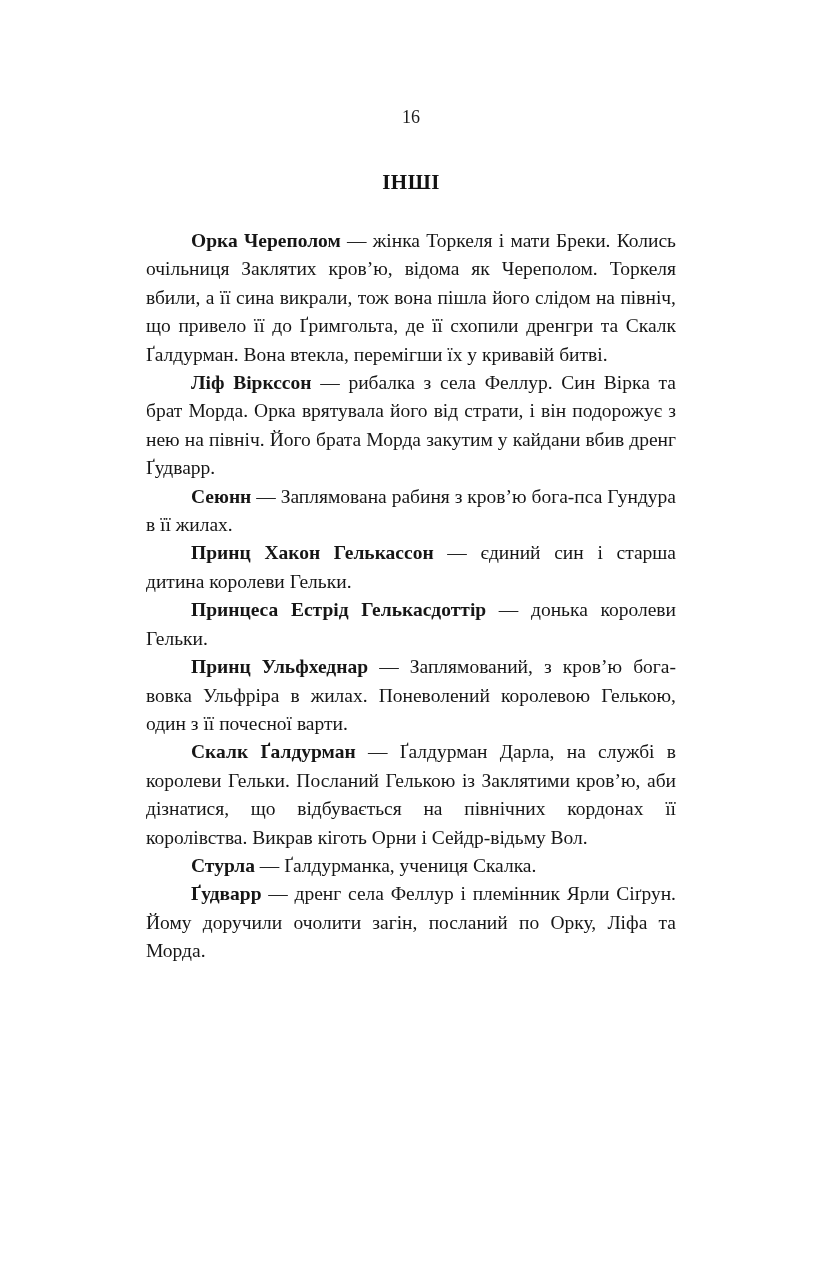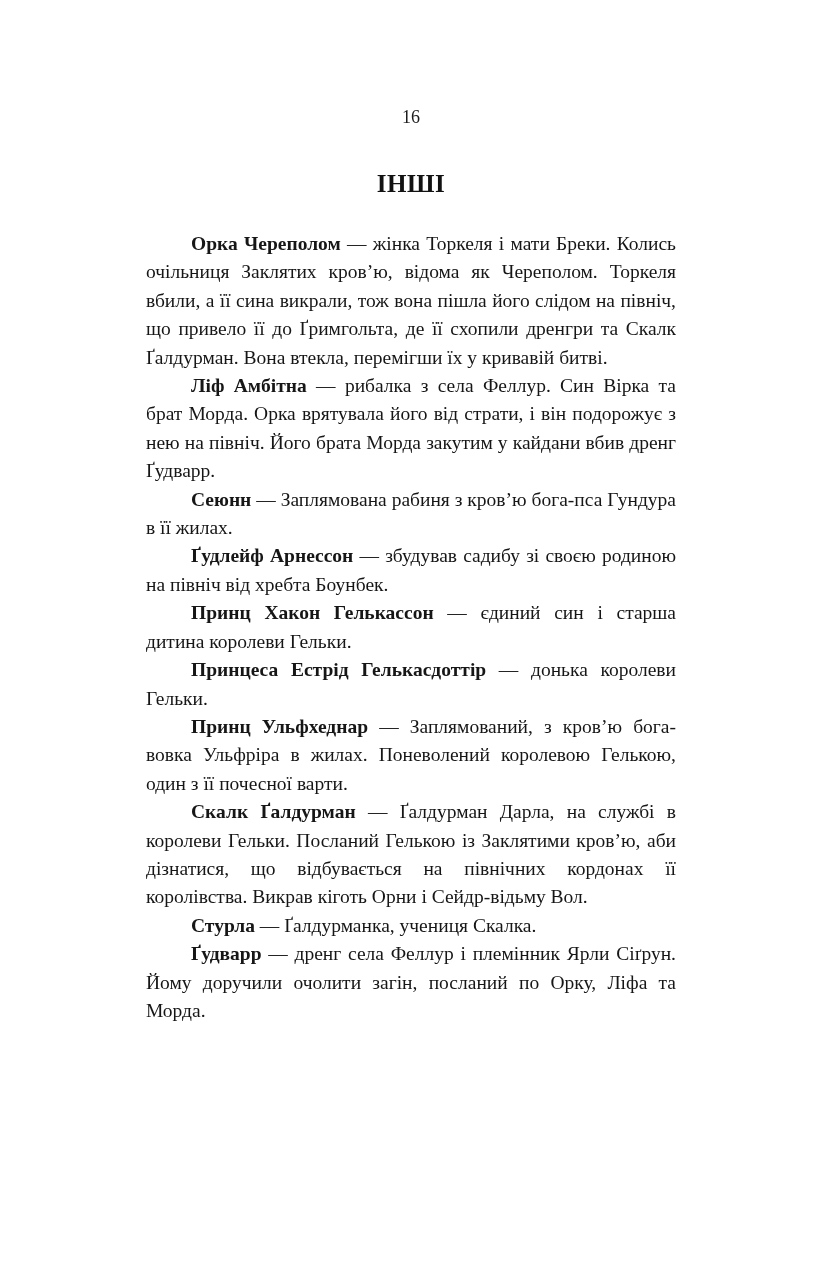--- a/index.html
+++ b/index.html
@@ -21,21 +21,21 @@
   }
   .page-number {
     text-align: center;
     font-size: 18px;
     line-height: 22px;
     color: #1c1c1c;
   }
   .section-heading {
     text-align: center;
     font-weight: bold;
-    font-size: 25px;
+    font-size: 21px;
     letter-spacing: 0.5px;
     margin-top: 42px;
     margin-bottom: 32px;
     color: #121212;
   }
   .text-block {
     width: 530px;
     margin: 8px auto;
     font-size: 19.5px;
     line-height: 28.4px;
@@ -57,25 +57,24 @@
 <div class="page">
 
   <div class="page-number">16</div>
 
   <div class="section-heading">ІНШІ</div>
 
   <div class="text-block">
 
     <p class="entry"><span class="entry-name">Орка Череполом</span><span> — жінка Торкеля і мати Бреки. Колись очільниця Заклятих кров’ю, відома як Череполом. Торкеля вбили, а її сина викрали, тож вона пішла його слідом на північ, що привело її до Ґримгольта, де її схопили дренгри та Скалк Ґалдурман. Вона втекла, перемігши їх у кривавій битві.</span></p>
 
-    <p class="entry"><span class="entry-name">Ліф Амбітна</span><span> — рибалка з села Феллур. Син Вірка та брат Морда. Орка врятувала його від страти, і він подорожує з нею на північ. Його брата Морда закутим у кайдани вбив дренг Ґудварр.</span></p>
+    <p class="entry"><span class="entry-name">Ліф Віркссон</span><span> — рибалка з села Феллур. Син Вірка та брат Морда. Орка врятувала його від страти, і він подорожує з нею на північ. Його брата Морда закутим у кайдани вбив дренг Ґудварр.</span></p>
 
     <p class="entry"><span class="entry-name">Сеюнн</span><span> — Заплямована рабиня з кров’ю бога-пса Гундура в її жилах.</span></p>
 
-    <p class="entry"><span class="entry-name">Ґудлейф Арнессон</span><span> — збудував садибу зі своєю родиною на північ від хребта Боунбек.</span></p>
 
 
     <p class="entry"><span class="entry-name">Принц Хакон Гелькассон</span><span> — єдиний син і старша дитина королеви Гельки.</span></p>
 
     <p class="entry"><span class="entry-name">Принцеса Естрід Гелькасдоттір</span><span> — донька королеви Гельки.</span></p>
 
     <p class="entry"><span class="entry-name">Принц Ульфхеднар</span><span> — Заплямований, з кров’ю бога-вовка Ульфріра в жилах. Поневолений королевою Гелькою, один з її почесної варти.</span></p>
 
     <p class="entry"><span class="entry-name">Скалк Ґалдурман</span><span> — Ґалдурман Дарла, на службі в королеви Гельки. Посланий Гелькою із Заклятими кров’ю, аби дізнатися, що відбувається на північних кордонах її королівства. Викрав кіготь Орни і Сейдр-відьму Вол.</span></p>
 

